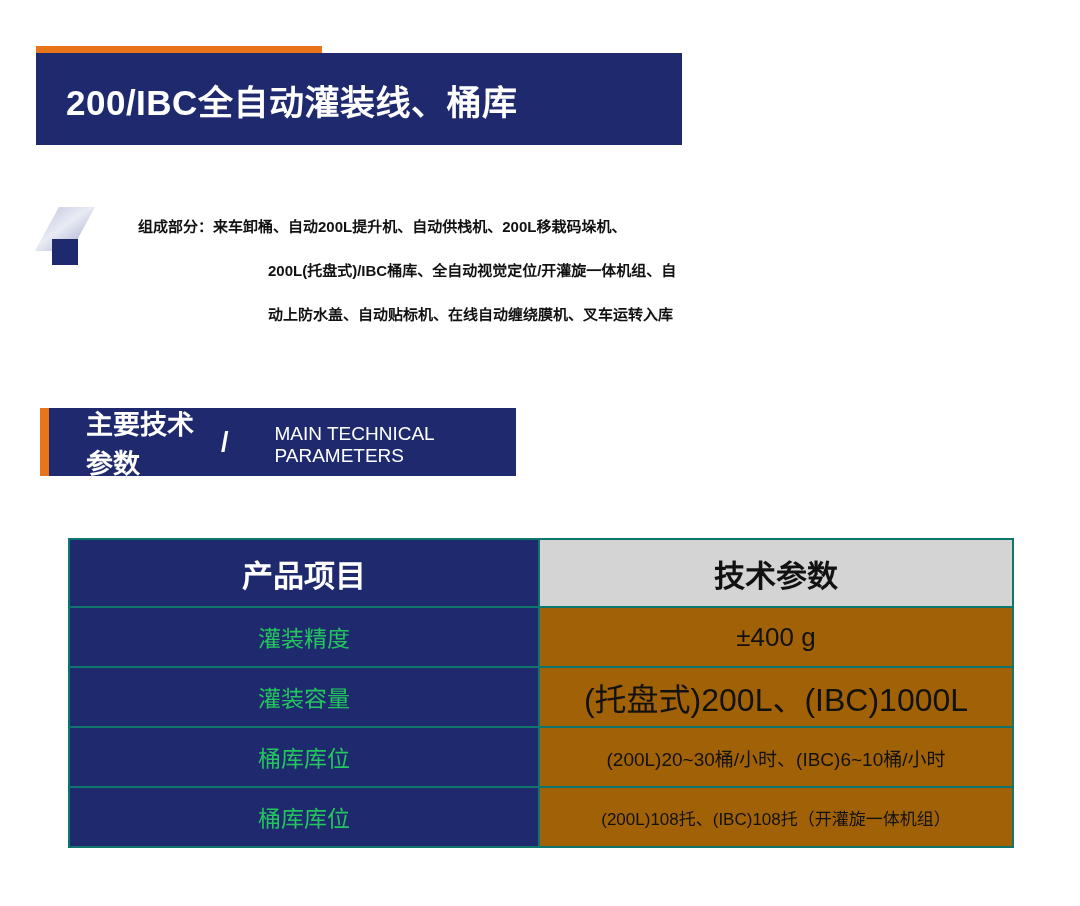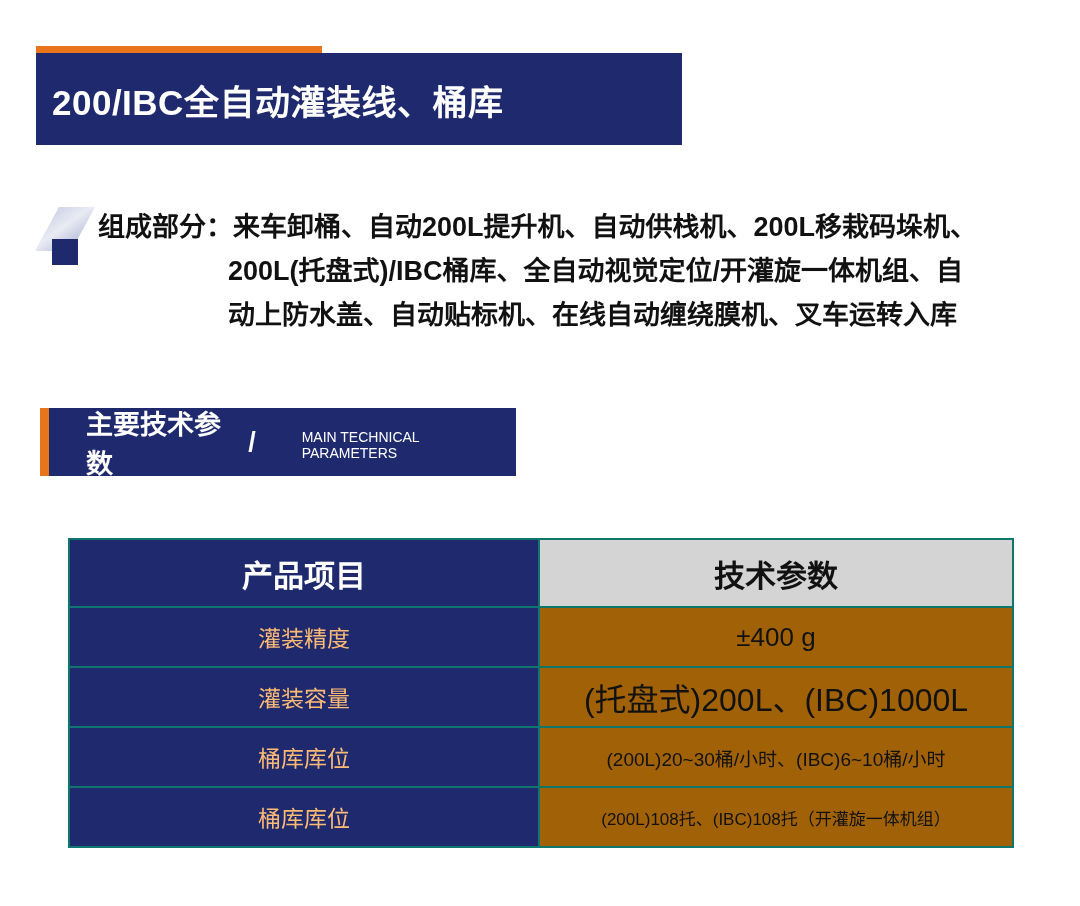--- a/index.html
+++ b/index.html
@@ -33,21 +33,21 @@
     height: 92px;
     background: #1f2a6e;
     display: flex;
     align-items: center;
   }
   .title-text {
     color: #ffffff;
     font-size: 35px;
     font-weight: bold;
     letter-spacing: 0.5px;
-    padding-left: 16px;
+    padding-left: 30px;
   }
 
   
   .compose-wrap {
     position: absolute;
     left: 40px;
     top: 205px;
     width: 1000px;
     display: flex;
     align-items: flex-start;
@@ -71,21 +71,22 @@
   }
   .marker-square {
     position: absolute;
     left: 12px;
     top: 32px;
     width: 26px;
     height: 26px;
     background: #1f2a6e;
   }
   .compose-text {
-    font-size: 27px;
+    margin-left: 40px;
+    font-size: 15px;
     font-weight: bold;
     line-height: 44px;
     color: #111111;
     width: 860px;
   }
   .compose-text .line {
     white-space: nowrap;
   }
   .compose-text .line.indent {
     padding-left: 130px;
@@ -115,21 +116,21 @@
     padding-left: 37px;
   }
   .band-slash {
     color: #ffffff;
     font-size: 27px;
     font-weight: bold;
     padding: 0 2px;
   }
   .band-label-en {
     color: #ffffff;
-    font-size: 14px;
+    font-size: 19px;
     font-weight: normal;
     letter-spacing: 0px;
     position: relative;
     top: 3px;
     margin-left: 44px;
   }
 
   
   .param-table {
     position: absolute;
@@ -157,21 +158,21 @@
   }
   .th-param {
     background: #d4d4d4;
     color: #111111;
     font-size: 31px;
     font-weight: bold;
     height: 64px;
   }
   .td-label {
     background: #1f2a6e;
-    color: #fdba74;
+    color: #22c55e;
     font-size: 23px;
     height: 56px;
   }
   .td-value {
     background: #a16207;
     color: #111111;
     height: 56px;
   }
   .v-size-1 { font-size: 26px; }
   .v-size-2 { font-size: 32px; }

